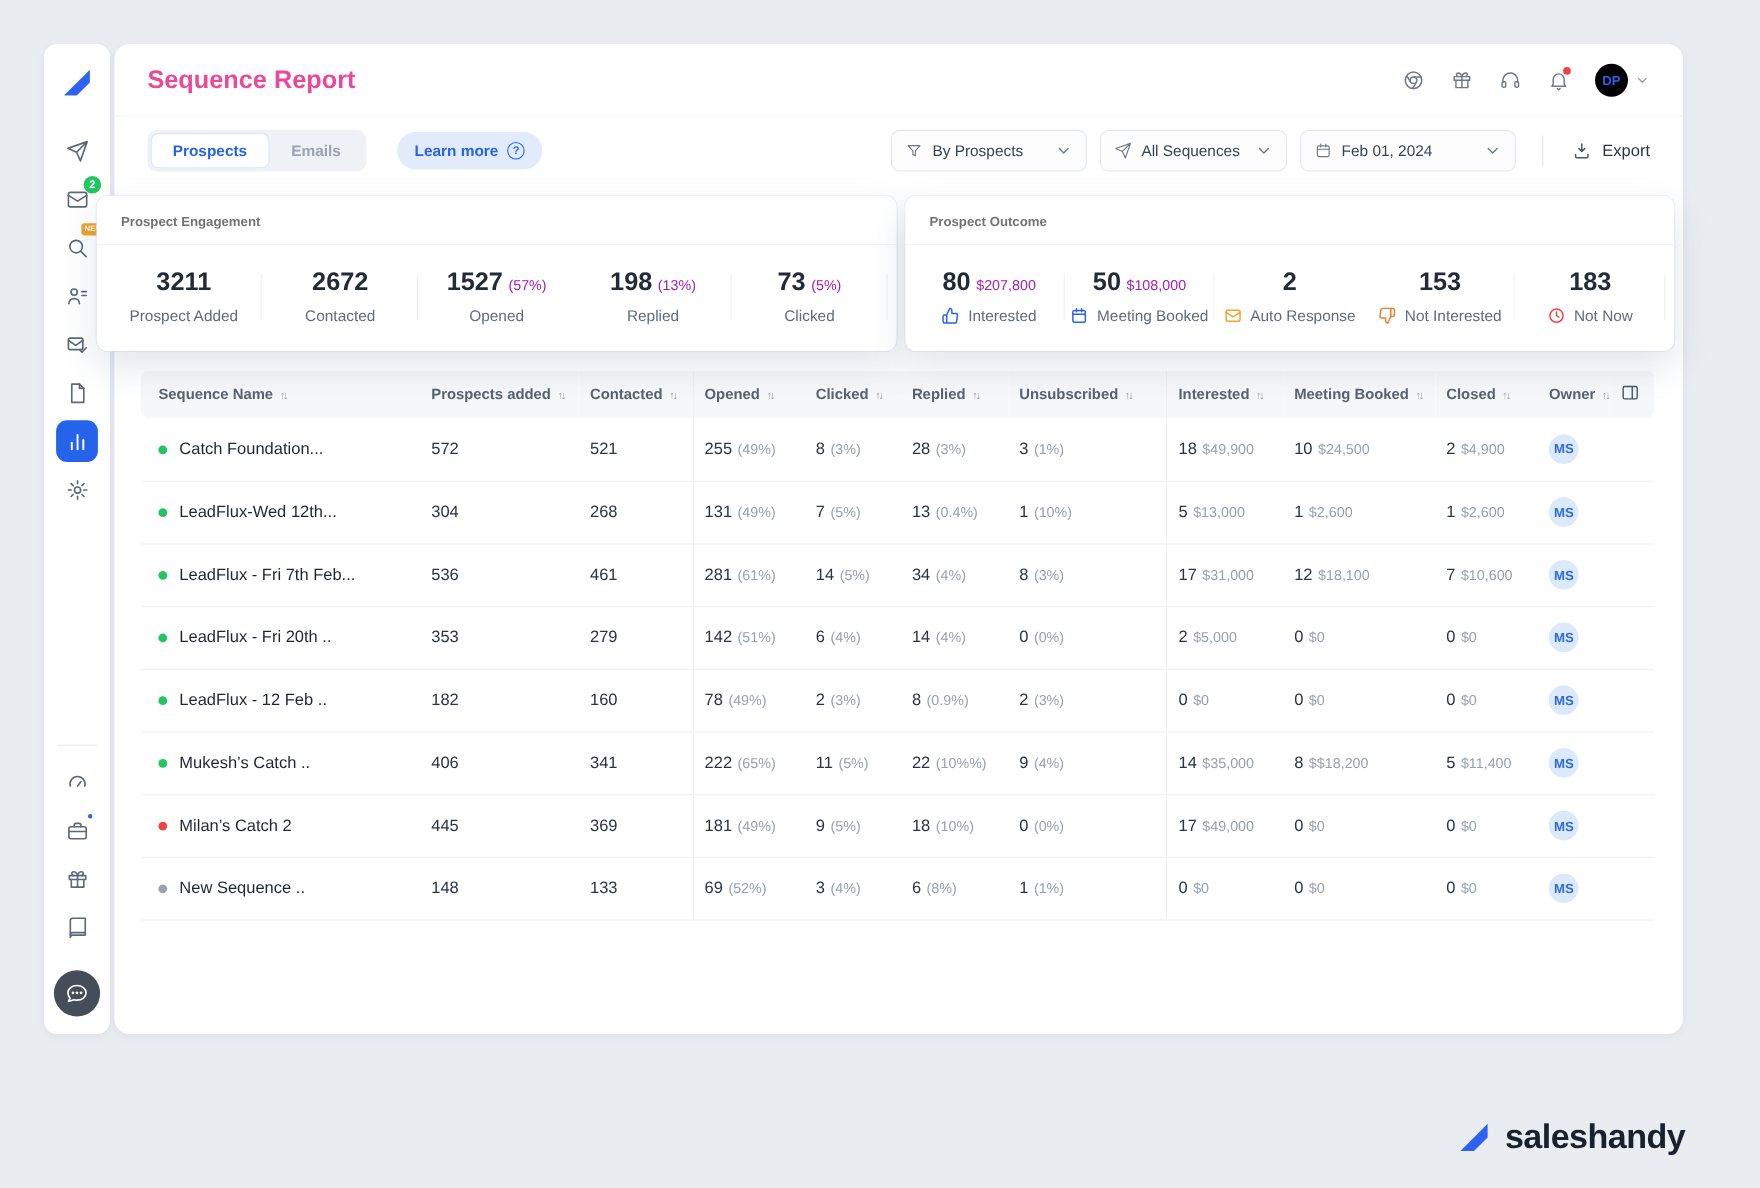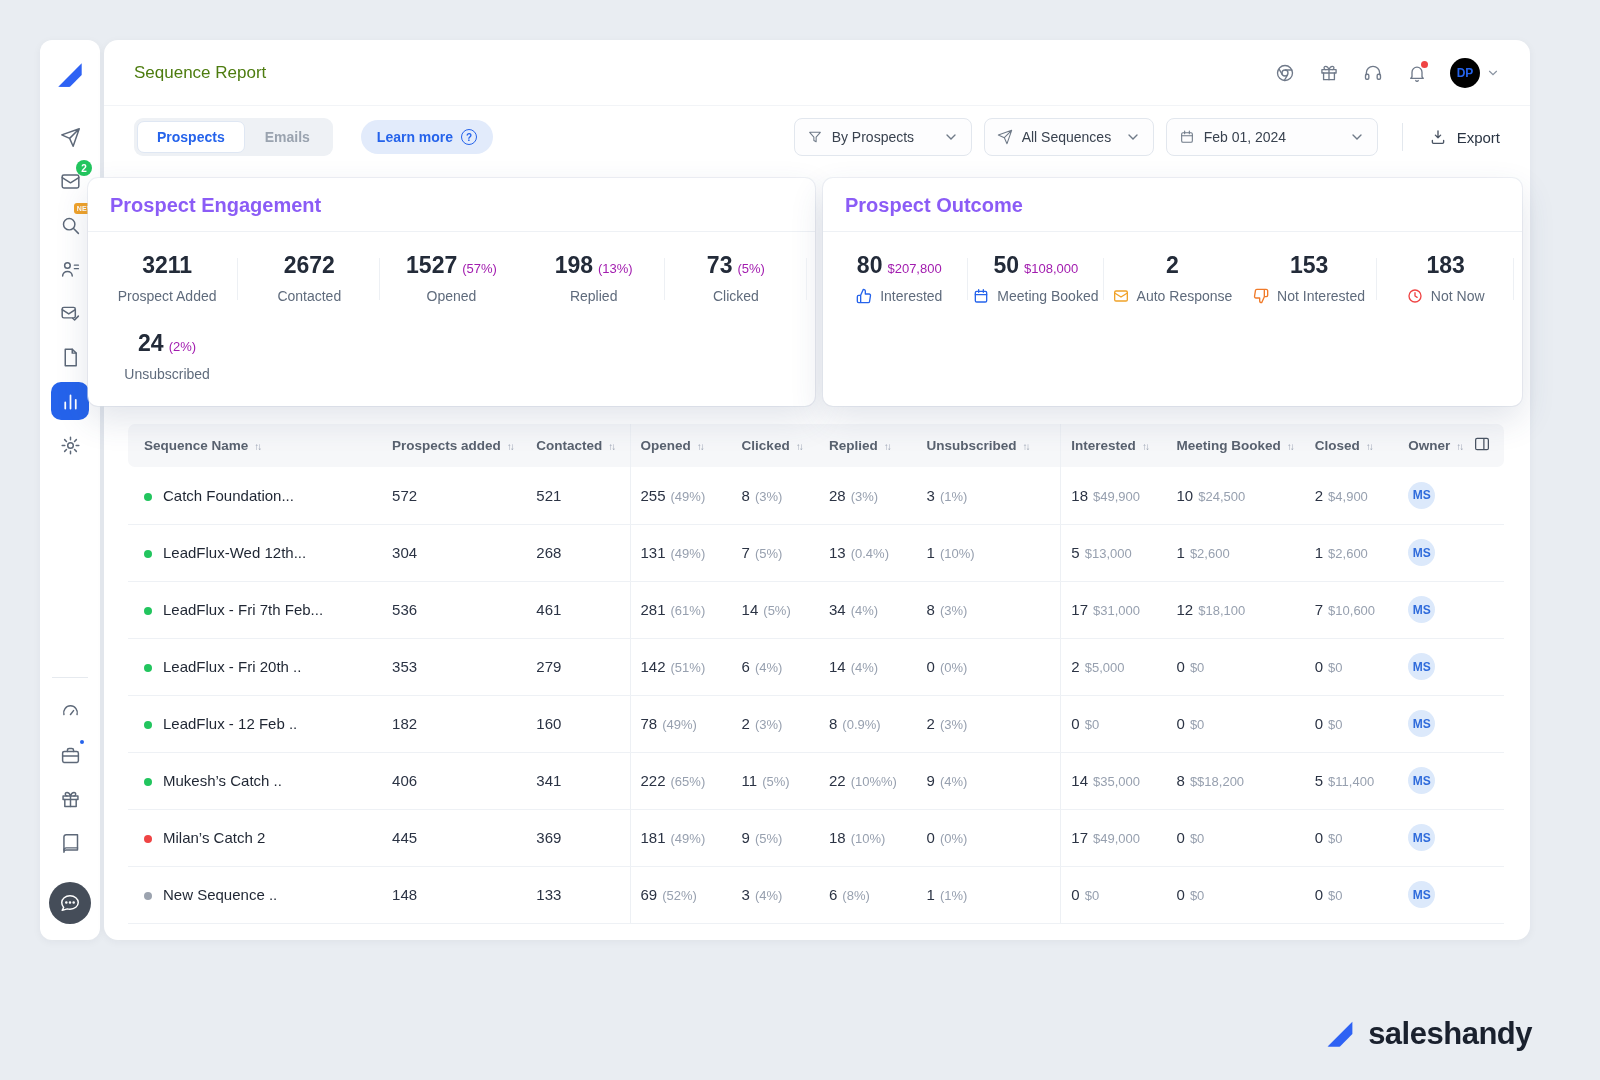--- a/index.html
+++ b/index.html
@@ -23,21 +23,21 @@
   .badge-orange { position:absolute; top:-3px; right:-8px; background:#f0a229; color:#fff; border-radius:3px;
                   font-size:7px; font-weight:bold; padding:2px 3px; letter-spacing:.3px; }
   .dot-blue { position:absolute; top:2px; right:3px; width:8px; height:8px; background:#2563eb; border-radius:50%; border:2px solid #fff; }
   .side-divider { width:36px; border-top:1px solid #e6eaef; margin:14px 0 14px; margin-top:auto; }
   .chat-fab { width:42px; height:42px; border-radius:50%; background:#454d59; color:#fff; display:flex; align-items:center;
               justify-content:center; margin-top:14px; cursor:pointer; }
   .chat-fab svg { width:22px; height:22px; }
 
   
   .topbar { height:66px; display:flex; align-items:center; padding:0 30px; border-bottom:1px solid #f2f4f7; }
-  .page-title { font-size:17px; font-weight:normal; color:#4d7c0f; }
+  .page-title { font-size:23px; font-weight:bold; color:#ec4899; }
   .topbar-right { margin-left:auto; display:flex; align-items:center; gap:22px; color:#6f7989; }
   .tb-icon { position:relative; width:22px; height:22px; display:flex; align-items:center; justify-content:center; cursor:pointer; }
   .tb-icon svg { width:20px; height:20px; }
   .bell-dot { position:absolute; top:-1px; right:0; width:7px; height:7px; background:#ef4444; border-radius:50%; }
   .avatar-wrap { display:flex; align-items:center; gap:6px; cursor:pointer; }
   .avatar { width:30px; height:30px; border-radius:50%; background:#000000; color:#2563eb; font-size:12px; font-weight:bold;
             display:flex; align-items:center; justify-content:center; }
   .chev { width:14px; height:14px; color:#8a94a2; }
 
   
@@ -48,32 +48,32 @@
   .tab.active { background:#fff; color:#2563eb; border:1px solid #dfe7f3; padding:7px 19px; }
   .learn-more { margin-left:28px; display:flex; align-items:center; gap:8px; background:#e2ebfb; color:#2563eb;
                 border:none; font-family:inherit; font-size:14px; font-weight:bold; padding:9px 16px; border-radius:18px; cursor:pointer; }
   .qmark { width:16px; height:16px; border:1.5px solid #2563eb; border-radius:50%; font-size:10px; display:inline-flex;
            align-items:center; justify-content:center; font-weight:bold; }
   .toolbar-right { margin-left:auto; display:flex; align-items:center; gap:12px; }
   .select-btn { display:flex; align-items:center; gap:9px; height:38px; padding:0 12px; border:1px solid #e2e7ee;
                 border-radius:8px; background:#fdfdfe; font-size:14px; color:#39424f; cursor:pointer; }
   .select-btn svg { width:16px; height:16px; color:#6f7a88; }
   .select-btn .chev { margin-left:auto; }
-  .w-filter { width:178px; } .w-seq { width:170px; } .w-date { width:212px; }
+  .w-filter { width:178px; } .w-seq { width:170px; } .w-date { width:196px; }
   .v-div { width:1px; height:28px; background:#e3e8ee; margin:0 14px 0 12px; }
   .export-btn { display:flex; align-items:center; gap:10px; border:none; background:transparent; font-family:inherit;
                 font-size:15px; color:#2b3544; cursor:pointer; }
   .export-btn svg { width:18px; height:18px; color:#4a5463; }
 
   
   .cards { position:relative; z-index:3; display:flex; gap:8px; margin:8px 8px 0 -16px; }
   .card { background:#fff; border-radius:10px; box-shadow:0 14px 34px rgba(50,70,110,.14), 0 0 0 1px rgba(230,234,240,.6); }
   .card.engagement { flex:1.04; }
   .card.outcome { flex:1; }
-  .card-title { font-size:20px; font-weight:bold; color:#8b5cf6; padding:16px 22px 14px; border-bottom:1px solid #eef1f5; }
+  .card-title { font-size:12px; font-weight:bold; color:#737373; padding:16px 22px 14px; border-bottom:1px solid #eef1f5; }
   .stats { display:grid; grid-template-columns:1fr 1fr 1fr 1fr 1fr; row-gap:26px; padding:20px 8px 24px; }
   .stat { position:relative; text-align:center; }
   .stat:not(:nth-child(3n))::after { content:""; position:absolute; right:0; top:6px; bottom:4px; width:1px; background:#edf0f4; }
   .stat-value { font-size:23px; font-weight:bold; color:#232b39; }
   .stat-value .muted { font-size:13px; color:#a21caf; font-weight:normal; margin-left:5px; }
   .stat-label { margin-top:9px; font-size:14px; color:#5f6b7c; display:flex; align-items:center; justify-content:center; gap:8px; }
   .oicon { display:inline-flex; width:16px; height:16px; align-items:center; justify-content:center; }
   .oicon svg { width:16px; height:16px; }
   .dollar-glyph { color:#16a34a; font-weight:bold; font-size:15px; }
 
@@ -312,24 +312,20 @@
        <div class="stat-value">1527<span class="muted">(57%)</span></div>
        <div class="stat-label">Opened</div>
      </div>
           <div class="stat">
        <div class="stat-value">198<span class="muted">(13%)</span></div>
        <div class="stat-label">Replied</div>
      </div>
           <div class="stat">
        <div class="stat-value">73<span class="muted">(5%)</span></div>
        <div class="stat-label">Clicked</div>
-     </div>
-          <div class="stat">
-       <div class="stat-value">24<span class="muted">(2%)</span></div>
-       <div class="stat-label">Unsubscribed</div>
      </div>
         </div>
     </div>
     <div class="card outcome">
       <div class="card-title">Prospect Outcome</div>
       <div class="stats" id="outcome-stats">
           <div class="stat">
        <div class="stat-value">80<span class="muted">$207,800</span></div>
        <div class="stat-label">
          <span class="oicon" style="color:#2563eb">

